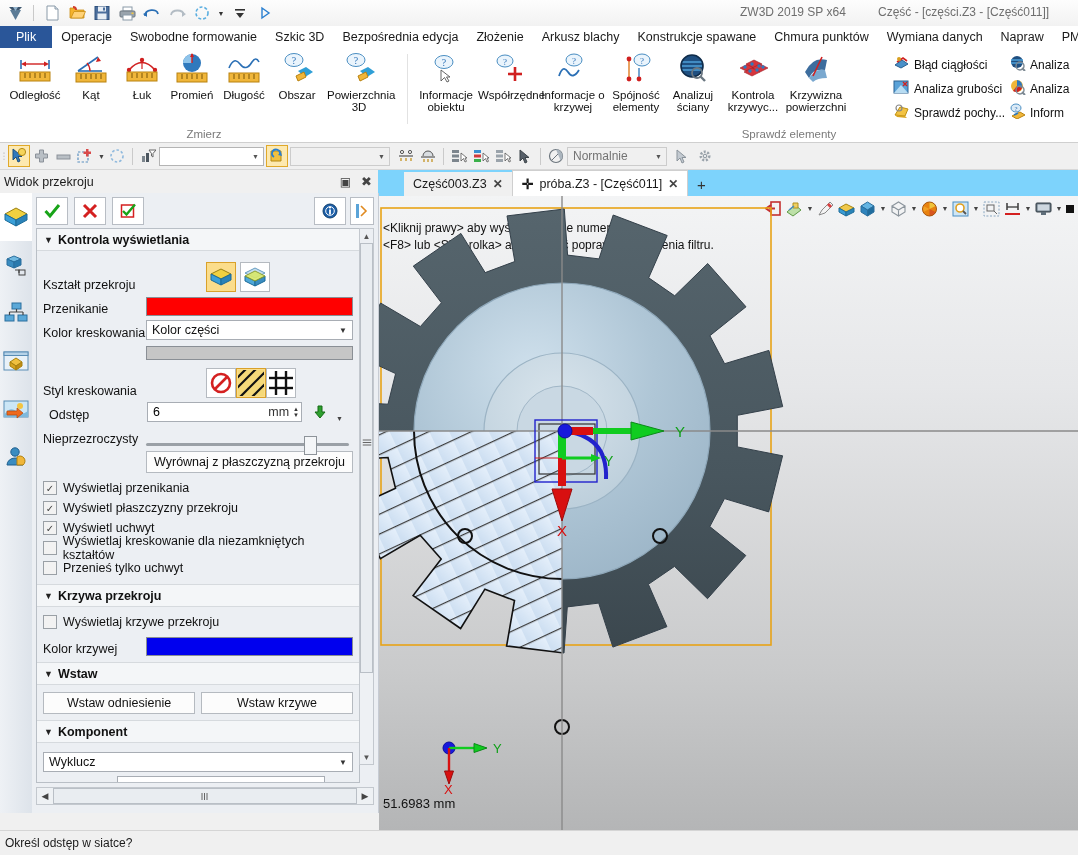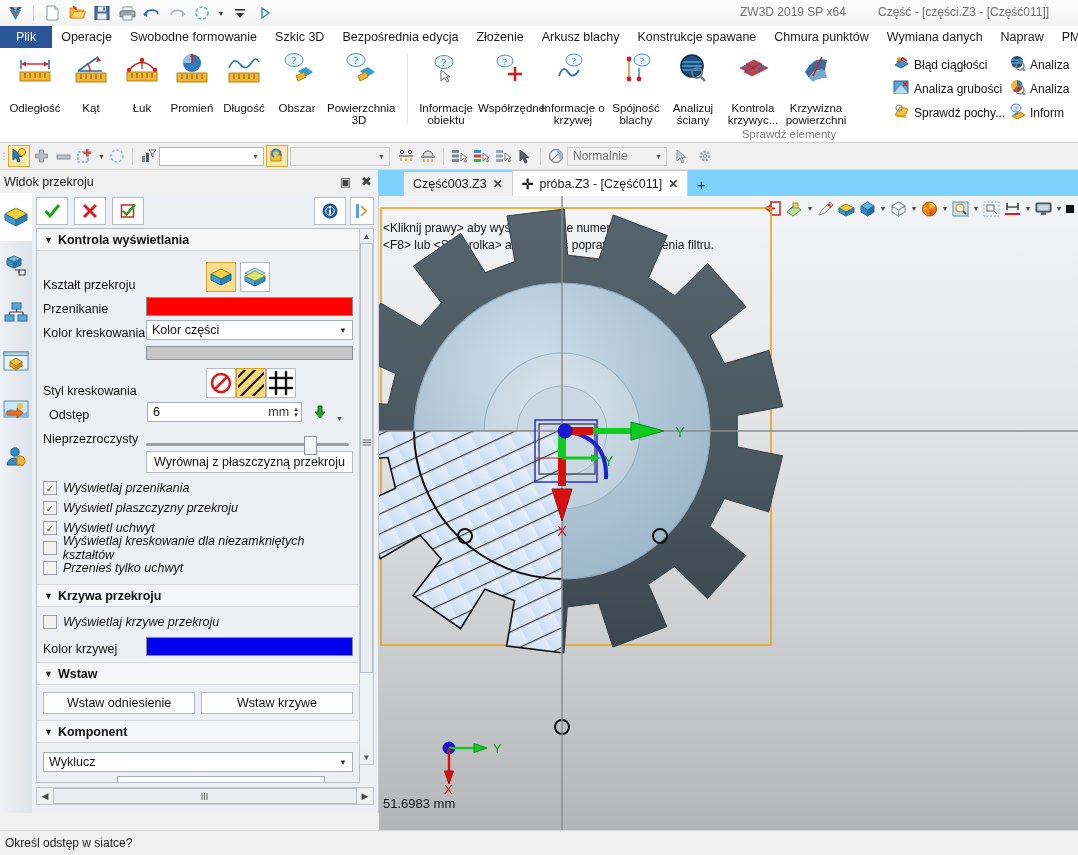--- a/index.html
+++ b/index.html
@@ -53,21 +53,21 @@
     position:absolute; bottom:2px; width:100%; text-align:center;
     font-size:11.5px; color:#7a7a7a;
   }
   .rgroup .divider { position:absolute; right:0; top:6px; bottom:18px; width:1px; background:#e2e2e2; }
   .bigbtn {
     position:absolute; top:4px; width:58px; height:72px;
     display:flex; flex-direction:column; align-items:center; cursor:default;
   }
   .bigbtn .ico { height:34px; display:flex; align-items:flex-end; justify-content:center; }
   .bigbtn .lbl {
-    margin-top:16px; font-size:11.5px; color:#111; text-align:center; line-height:12px;
+    margin-top:3px; font-size:11.5px; color:#111; text-align:center; line-height:12px;
     width:64px;
   }
   .smallbtn {
     position:absolute; height:23px; display:flex; align-items:center; gap:4px; cursor:default;
   }
   .smallbtn .lbl { font-size:12px; color:#111; white-space:nowrap;text-align:center; }
 
   
   .toolbar2 {
     position:absolute; left:0; top:143px; width:1078px; height:26px;
@@ -168,21 +168,21 @@
   .wbtn {
     height:22px; background:#fcfcfc; border:1px solid #b5bac0; box-sizing:border-box;
     display:flex; align-items:center; justify-content:center; font-size:12.5px; color:#111;
     cursor:default;
   }
   .cbrow { display:flex; align-items:center; gap:6px; height:20px; }
   .cbox {
     width:12px; height:12px; border:1px solid #9aa0a6; background:#f2f2f2;
     display:flex; align-items:center; justify-content:center; font-size:10px; color:#444;
   }
-  .cblabel { font-size:12.5px; color:#111;font-style:italic; }
+  .cblabel { font-size:12.5px; color:#111; }
   .textin { height:20px; background:#fff; border:1px solid #a8adb4; box-sizing:border-box; }
 
   .vscroll {
     position:absolute; right:4px; top:35px; width:15px; bottom:48px;
     background:#eef1f4; border:1px solid #c3c8ce; box-sizing:border-box;
   }
   .vscroll .arrw { height:14px; display:flex; align-items:center; justify-content:center; font-size:8px; color:#555; background:#eceff3;}
   .vscroll .thumb { position:absolute; left:0; right:0; top:14px; height:430px; background:#e9edf1; border:1px solid #b9bfc6; box-sizing:border-box; }
   .vscroll .grip { position:absolute; left:50%; transform:translateX(-50%); top:206px; width:9px; height:7px; }
 
@@ -436,20 +436,21 @@
           <svg width="42" height="34" viewBox="0 0 42 34">
             <ellipse cx="18" cy="8" rx="9" ry="6.5" fill="#eaf4fc" stroke="#4a8ec2"></ellipse>
             <text x="18" y="12" font-size="10" fill="#2a6fb5" text-anchor="middle" font-family="Liberation Serif, serif">?</text>
             <path d="M22,19 L30,15 L37,20 L29,25 Z" fill="#2f9fd6"></path>
             <path d="M20,24 L28,20 L30,25 L22,29 Z" fill="#f0b63a" stroke="#b9820f"></path>
           </svg>
         </div>
         <div class="lbl">Powierzchnia 3D</div>
       </div>
 
+      <div class="glabel">Zmierz</div>
       <div class="divider"></div>
     </div>
 
     <div class="rgroup" style="left:409px; width:669px;">
       <div class="bigbtn" style="left:8px;">
         <div class="ico">
           <svg width="42" height="34" viewBox="0 0 42 34">
             <ellipse cx="19" cy="10" rx="9" ry="6.5" fill="#eaf4fc" stroke="#4a8ec2"></ellipse>
             <text x="19" y="14" font-size="10" fill="#2a6fb5" text-anchor="middle" font-family="Liberation Serif, serif">?</text>
             <path d="M16,18 L16,29 L19.5,25.5 L22,30 L24,29 L21.5,25 L25,25 Z" fill="#fff" stroke="#555" stroke-width="0.9"></path>
@@ -486,21 +487,21 @@
           <svg width="42" height="34" viewBox="0 0 42 34">
             <ellipse cx="27" cy="8" rx="8" ry="6" fill="#eaf4fc" stroke="#4a8ec2"></ellipse>
             <text x="27" y="12" font-size="9" fill="#2a6fb5" text-anchor="middle" font-family="Liberation Serif, serif">?</text>
             <line x1="14" y1="8" x2="14" y2="26" stroke="#e07b20" stroke-width="1.4"></line>
             <circle cx="14" cy="7" r="2.4" fill="#d02020"></circle>
             <circle cx="14" cy="27" r="2.4" fill="#d02020"></circle>
             <line x1="24" y1="16" x2="24" y2="26" stroke="#3a7fbf" stroke-width="1.4"></line>
             <circle cx="24" cy="27" r="2.4" fill="#d02020"></circle>
           </svg>
         </div>
-        <div class="lbl">Spójność blachy</div>
+        <div class="lbl">Spójność elementy</div>
       </div>
 
       <div class="bigbtn" style="left:255px;">
         <div class="ico">
           <svg width="42" height="34" viewBox="0 0 42 34">
             <circle cx="20" cy="14" r="11" fill="#1f4f80"></circle>
             <path d="M10,10 L30,10 M10,14 L30,14 M10,18 L30,18" stroke="#4ea0d8" stroke-width="1.6"></path>
             <circle cx="20" cy="14" r="11" fill="none" stroke="#0f2c4a" stroke-width="1.6"></circle>
             <circle cx="25" cy="21" r="5" fill="none" stroke="#6a7680" stroke-width="1.8"></circle>
             <line x1="28" y1="24" x2="33" y2="29" stroke="#6a7680" stroke-width="2.4"></line>

